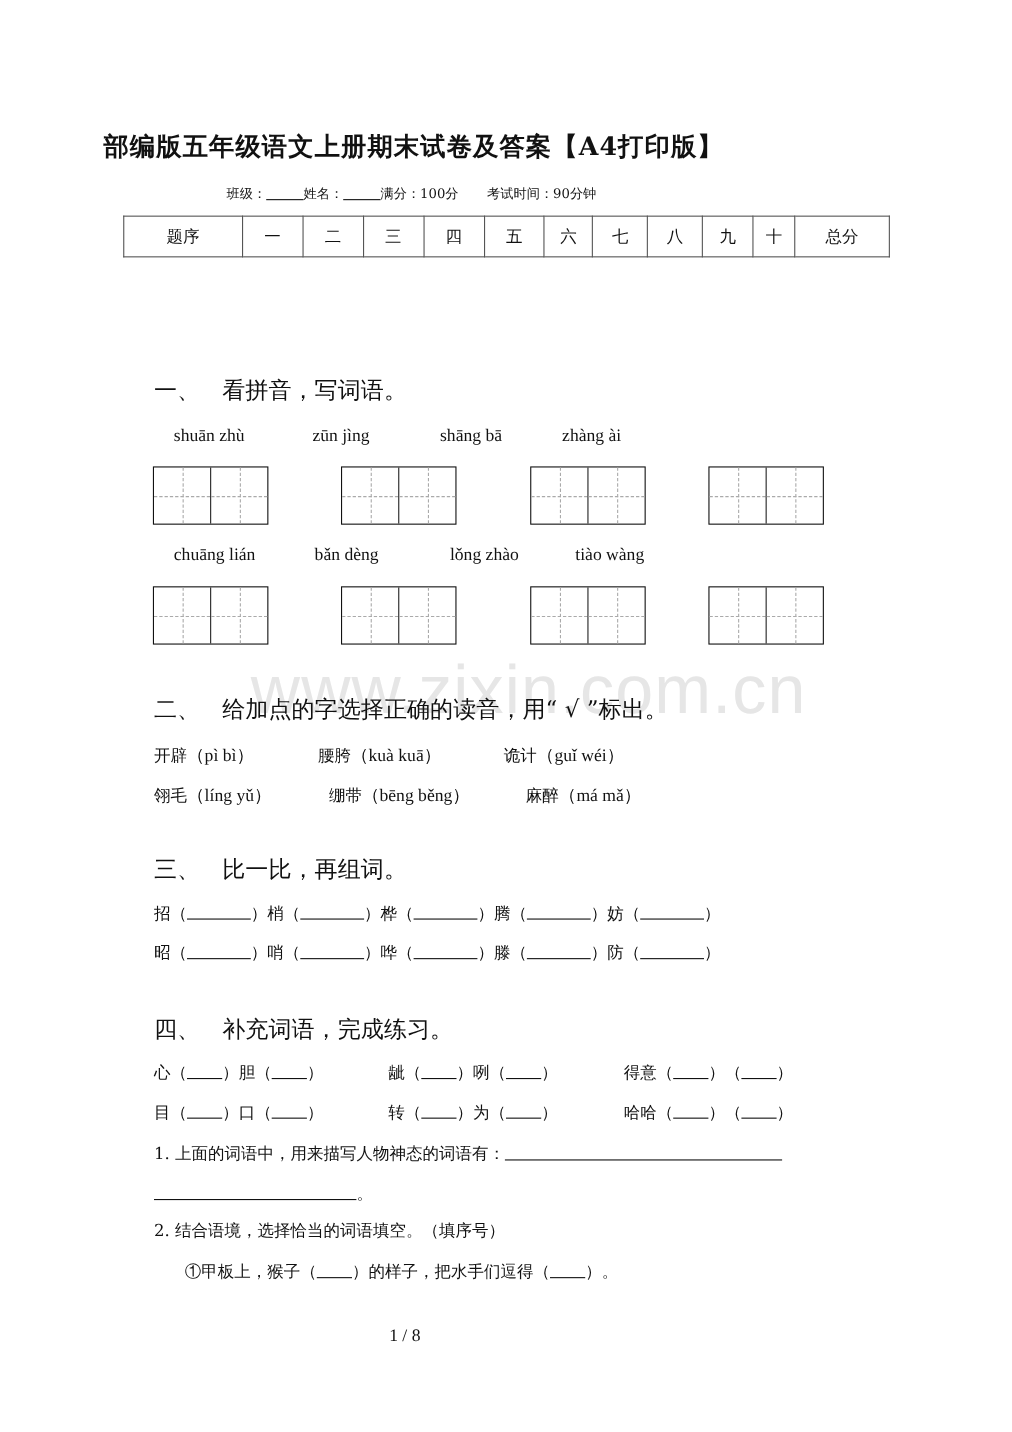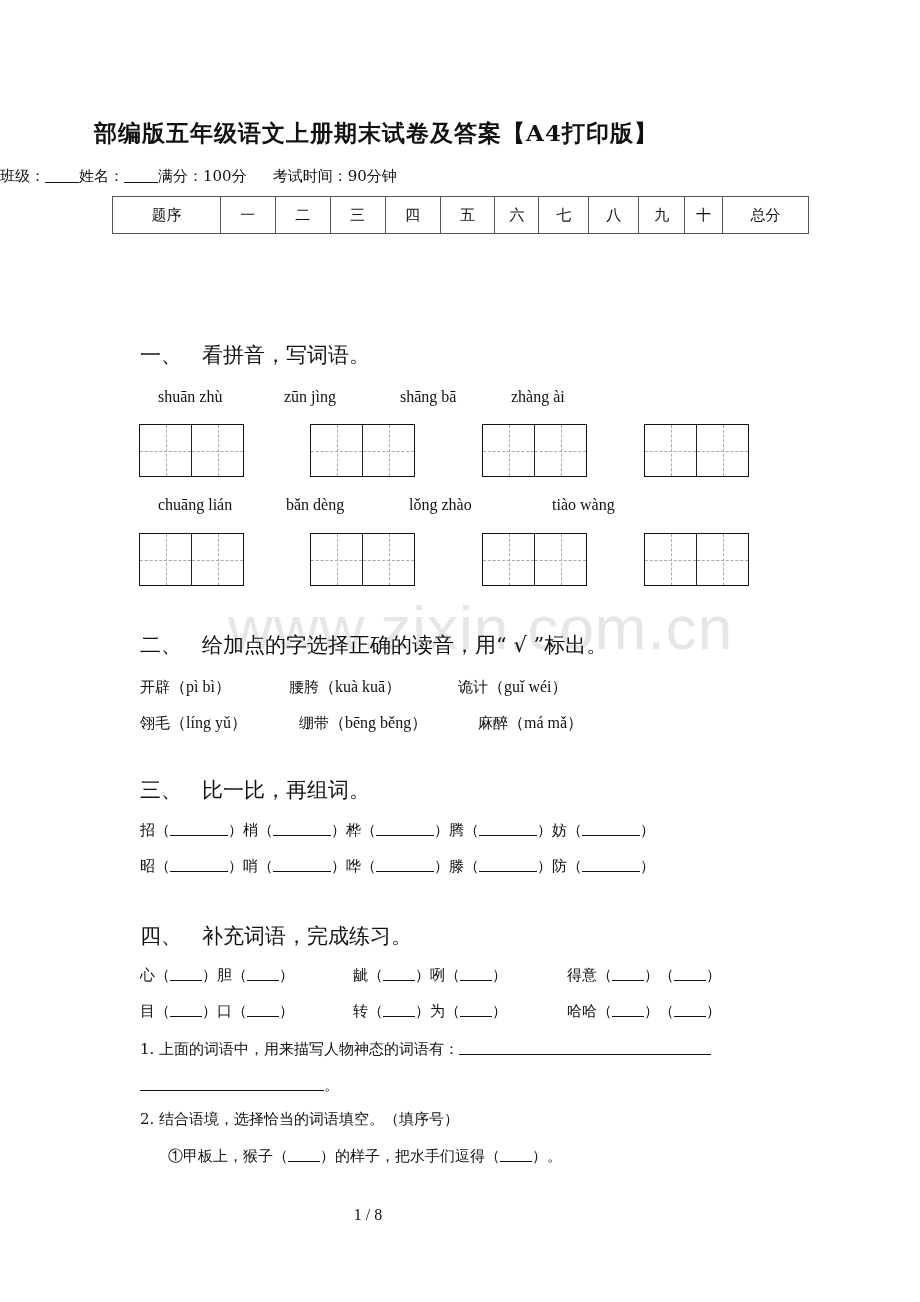--- a/index.html
+++ b/index.html
@@ -2,21 +2,21 @@
 <html><head>
 <meta charset="utf-8">
 <style>
   html, body { margin:0; padding:0; background:#ffffff; }
   body { width:920px; height:1302px; position:relative; overflow:hidden;
          font-family:"DejaVu Serif","Liberation Serif",serif; color:#111; }
   .page { position:absolute; left:0; top:0; width:920px; height:1302px; }
 
   .title { position:absolute; left:0; width:752px; top:118px; text-align:center;
            font-size:23px; font-weight:bold; letter-spacing:1px; }
-  .meta { position:absolute; left:0; width:748px; top:167px; text-align:left; font-size:15px; }
+  .meta { position:absolute; left:0; width:748px; top:167px; text-align:center; font-size:12px; }
   .meta .blank { display:inline-block; width:34px; border-bottom:1px solid #111; height:14px; vertical-align:-2px; }
   .meta .gap { display:inline-block; width:26px; }
 
   table.score { position:absolute; left:112px; top:196px; width:697px; border-collapse:collapse; font-size:15px; }
   table.score td { border:1px solid #555; height:36px; text-align:center; padding:0; }
 
   .sec-h { position:absolute; left:140px; font-size:21px; }
   .sec-h .num { display:inline-block; width:62px; }
 
   .pinyin { position:absolute; font-family:"Liberation Serif","DejaVu Serif",serif; font-size:16px; }
@@ -107,21 +107,21 @@
         <div class="cell"></div>
       </div>
   <div class="grid2" style="left:644px; top:424px;">
         <div class="cell"></div>
         <div class="cell"></div>
       </div>
 
   <div class="pinyin" style="left:158px; top:496px;">chuāng lián</div>
   <div class="pinyin" style="left:286px; top:496px;">bǎn dèng</div>
   <div class="pinyin" style="left:409px; top:496px;">lǒng zhào</div>
-  <div class="pinyin" style="left:523px; top:496px;margin-left:29px;">tiào wàng</div>
+  <div class="pinyin" style="left:523px; top:496px;">tiào wàng</div>
 
   <div class="grid2" style="left:139px; top:533px;">
         <div class="cell"></div>
         <div class="cell"></div>
       </div>
   <div class="grid2" style="left:310px; top:533px;">
         <div class="cell"></div>
         <div class="cell"></div>
       </div>
   <div class="grid2" style="left:482px; top:533px;">

